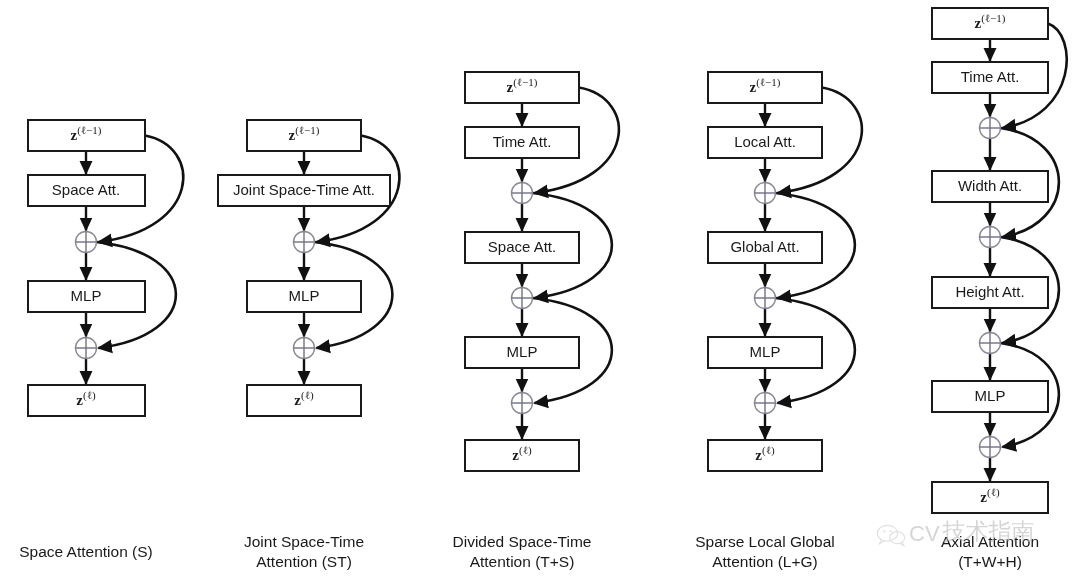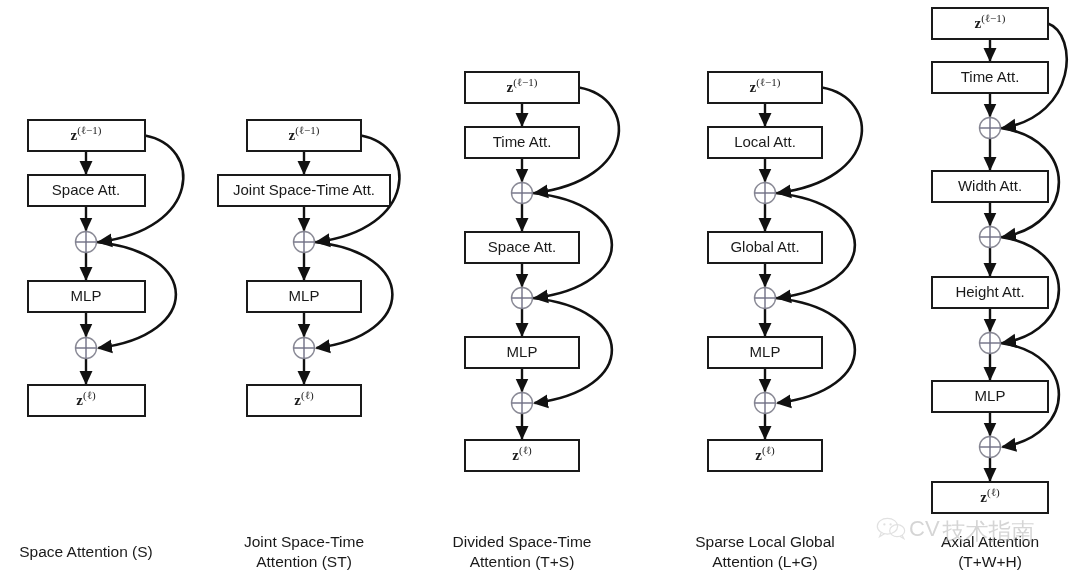--- a/index.html
+++ b/index.html
@@ -77,21 +77,21 @@
     font-family: "Liberation Sans", sans-serif;
     font-size: 15.5px;
     fill: #1a1a1a;
     text-anchor: middle;
   }
   #watermark-group {
     position: absolute;
     left: 876px;
     top: 516px;
     display: flex;
-    align-items: flex-start;
+    align-items: flex-end;
     gap: 3px;
     opacity: 0.62;
   }
   #watermark-group .wm-txt {
     font-size: 22px;
     color: #bcbcbc;
     letter-spacing: 0px;
   }
   #watermark-group .wm-cn {
     font-size: 23px;

